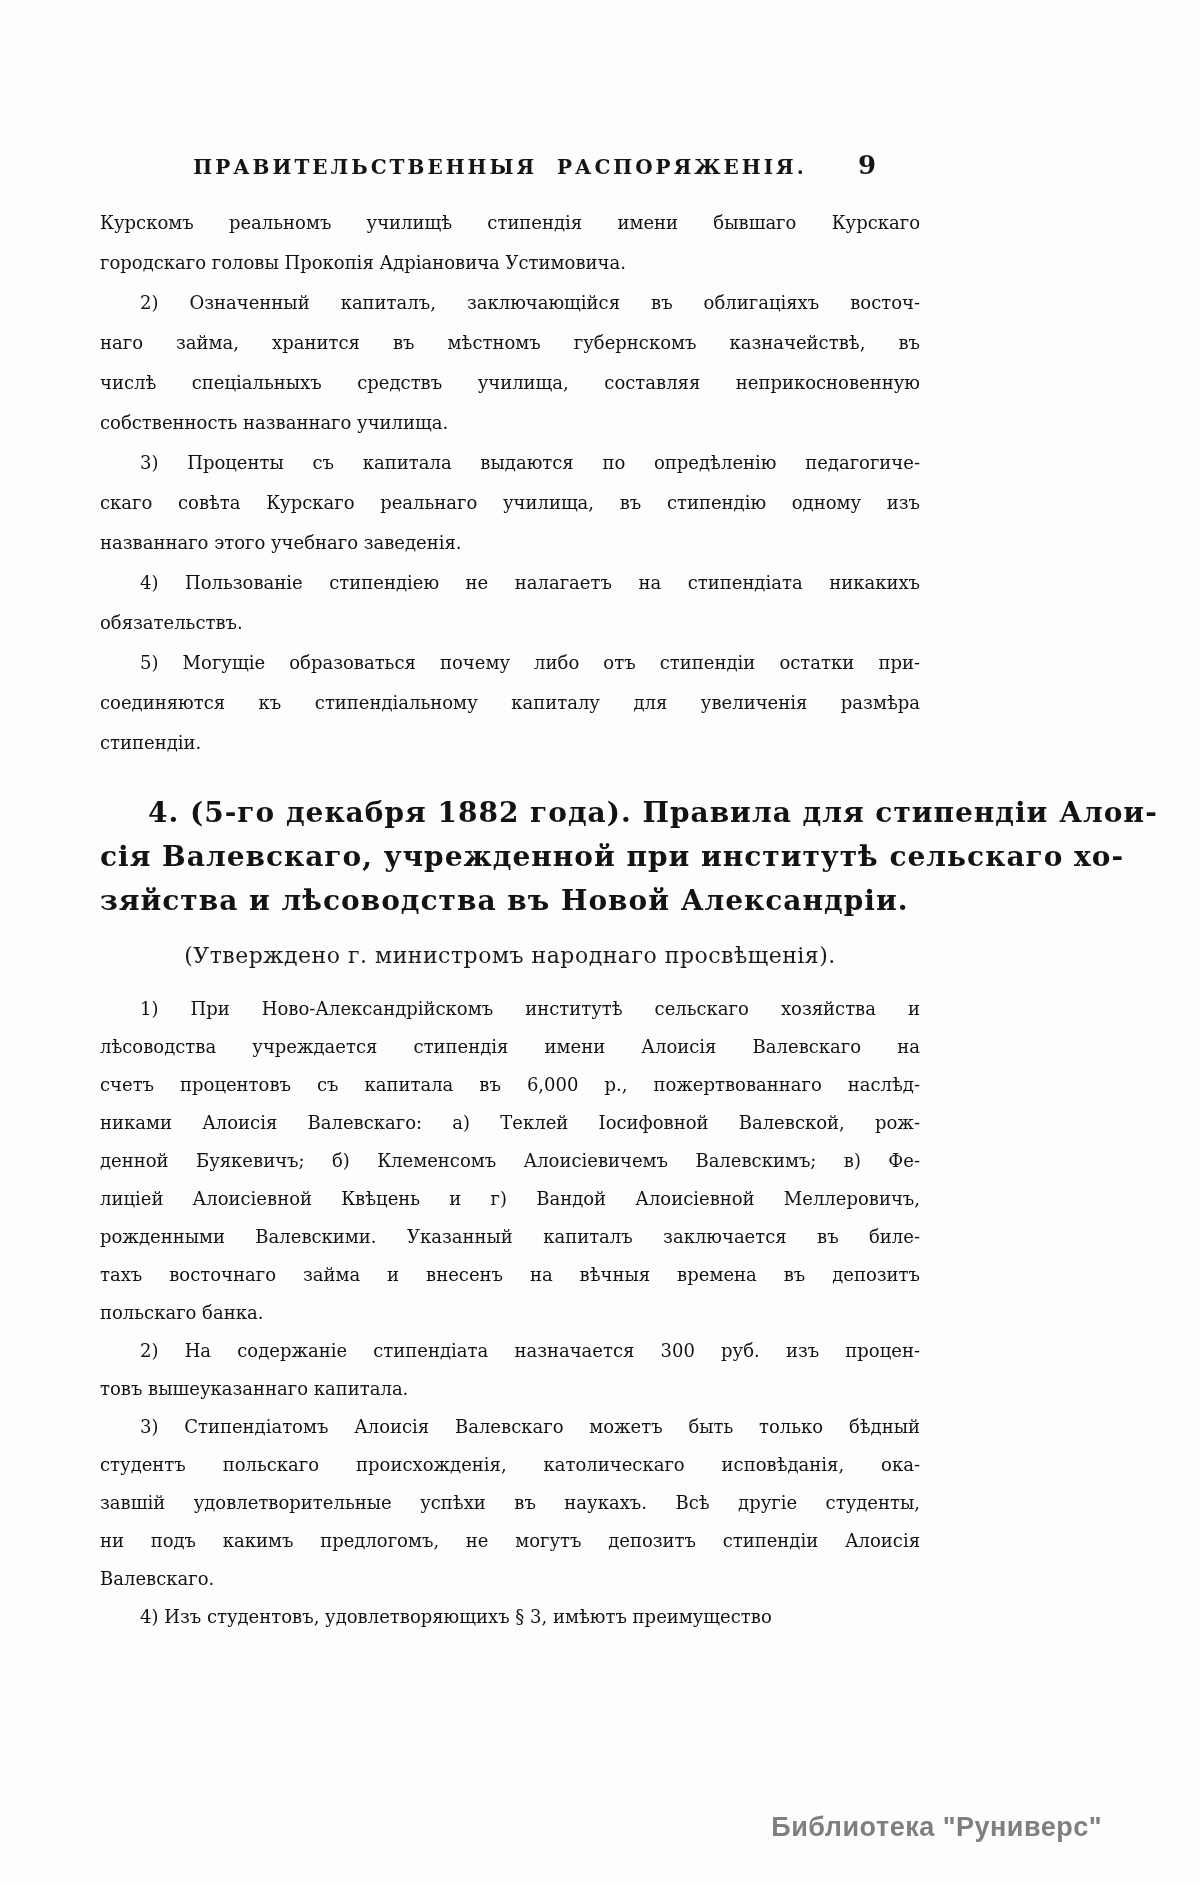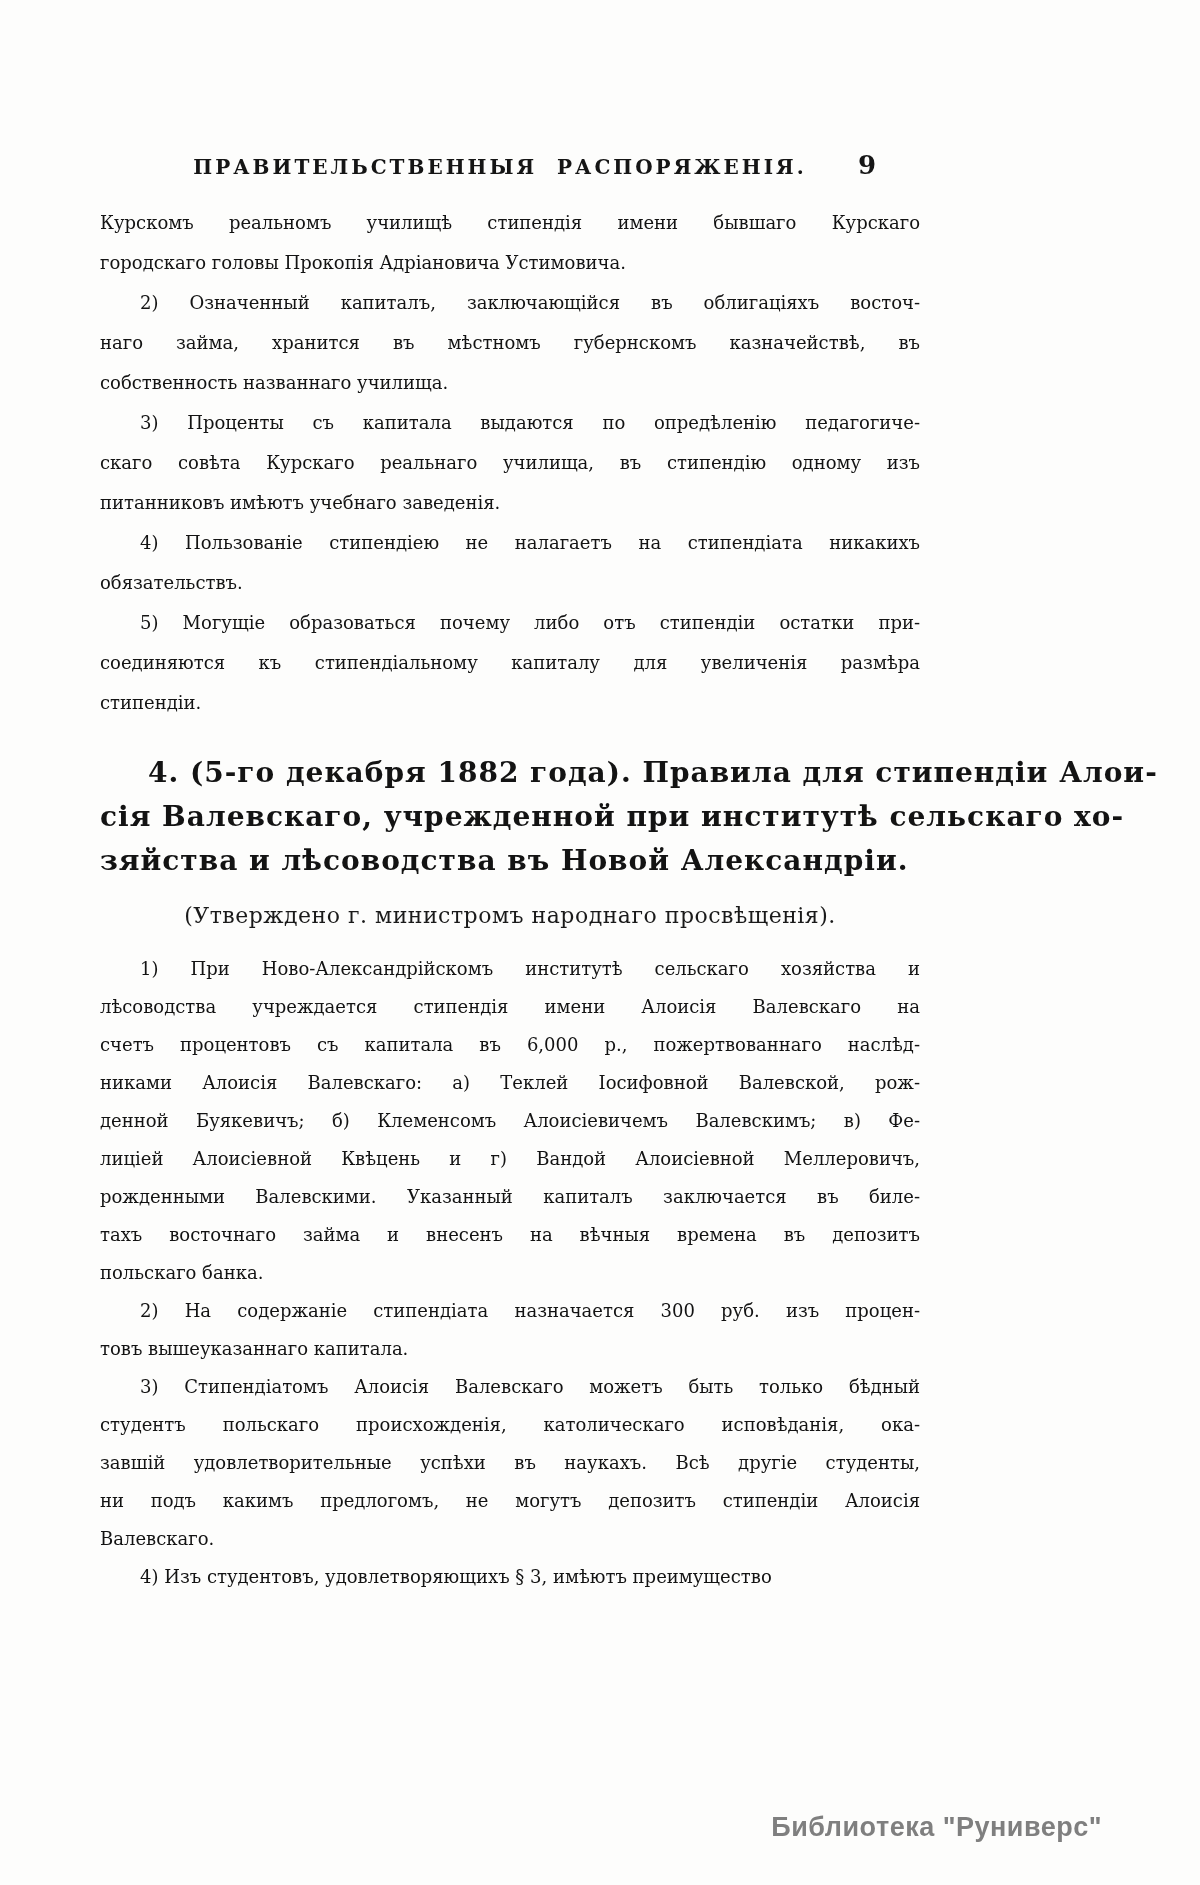--- a/index.html
+++ b/index.html
@@ -104,26 +104,27 @@
   <div class="text-block">
 
     <section>
       <div class="para">
           <div class="tline">Курскомъ реальномъ училищѣ стипендія имени бывшаго Курскаго</div>
           <div class="tline">городскаго головы Прокопія Адріановича Устимовича.</div>
         </div>
       <div class="para indent">
           <div class="tline">2) Означенный капиталъ, заключающійся въ облигаціяхъ восточ-</div>
           <div class="tline">наго займа, хранится въ мѣстномъ губернскомъ казначействѣ, въ</div>
+          <div class="tline">числѣ спеціальныхъ средствъ училища, составляя неприкосновенную</div>
           <div class="tline">собственность названнаго училища.</div>
         </div>
       <div class="para indent">
           <div class="tline">3) Проценты съ капитала выдаются по опредѣленію педагогиче-</div>
           <div class="tline">скаго совѣта Курскаго реальнаго училища, въ стипендію одному изъ</div>
-          <div class="tline">питанниковъ имѣютъ учебнаго заведенія.</div>
+          <div class="tline">названнаго этого учебнаго заведенія.</div>
         </div>
       <div class="para indent">
           <div class="tline">4) Пользованіе стипендіею не налагаетъ на стипендіата никакихъ</div>
           <div class="tline">обязательствъ.</div>
         </div>
       <div class="para indent">
           <div class="tline">5) Могущіе образоваться почему либо отъ стипендіи остатки при-</div>
           <div class="tline">соединяются къ стипендіальному капиталу для увеличенія размѣра</div>
           <div class="tline">стипендіи.</div>
         </div>

